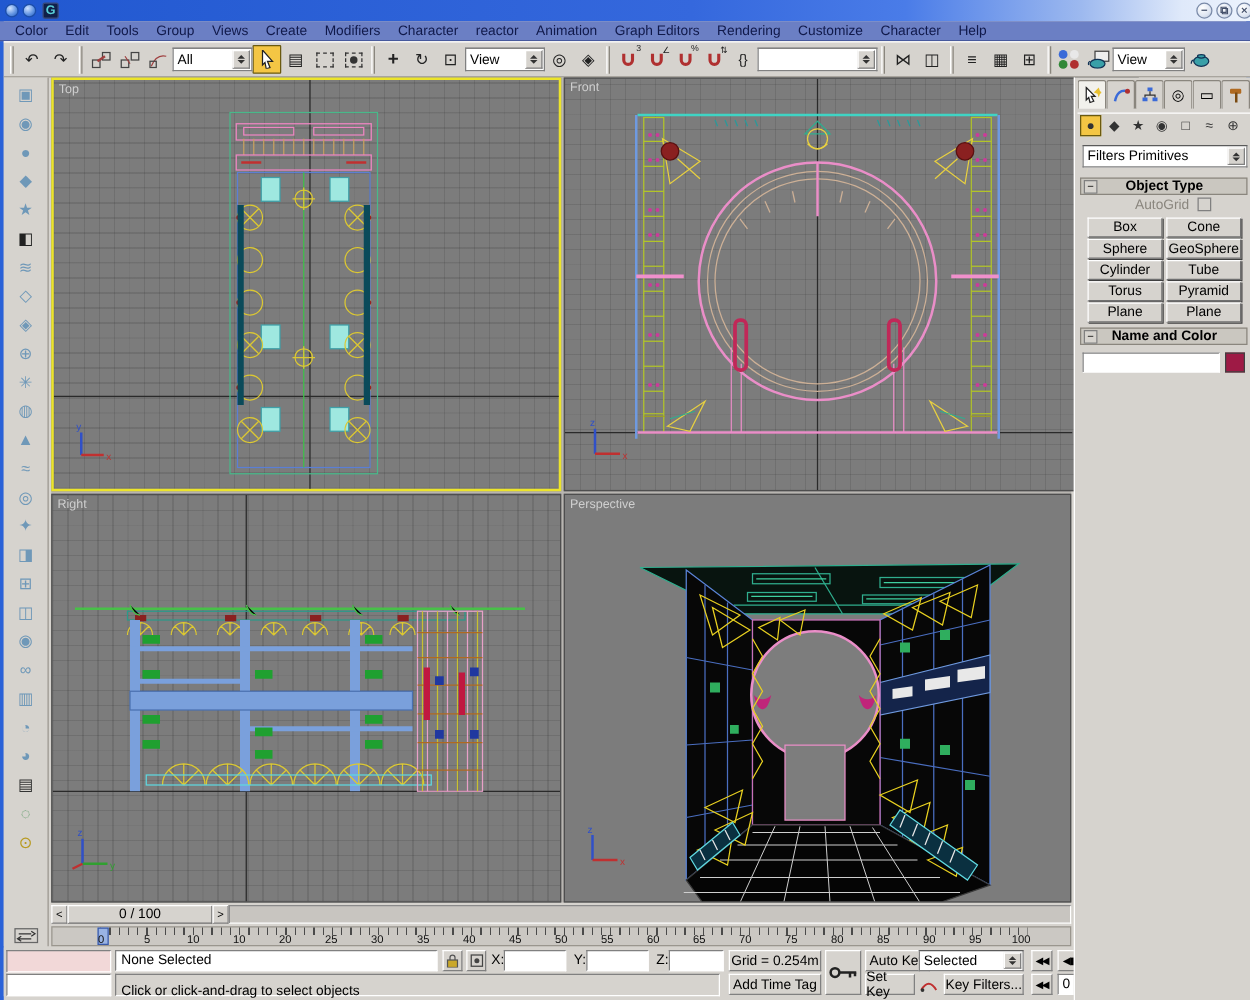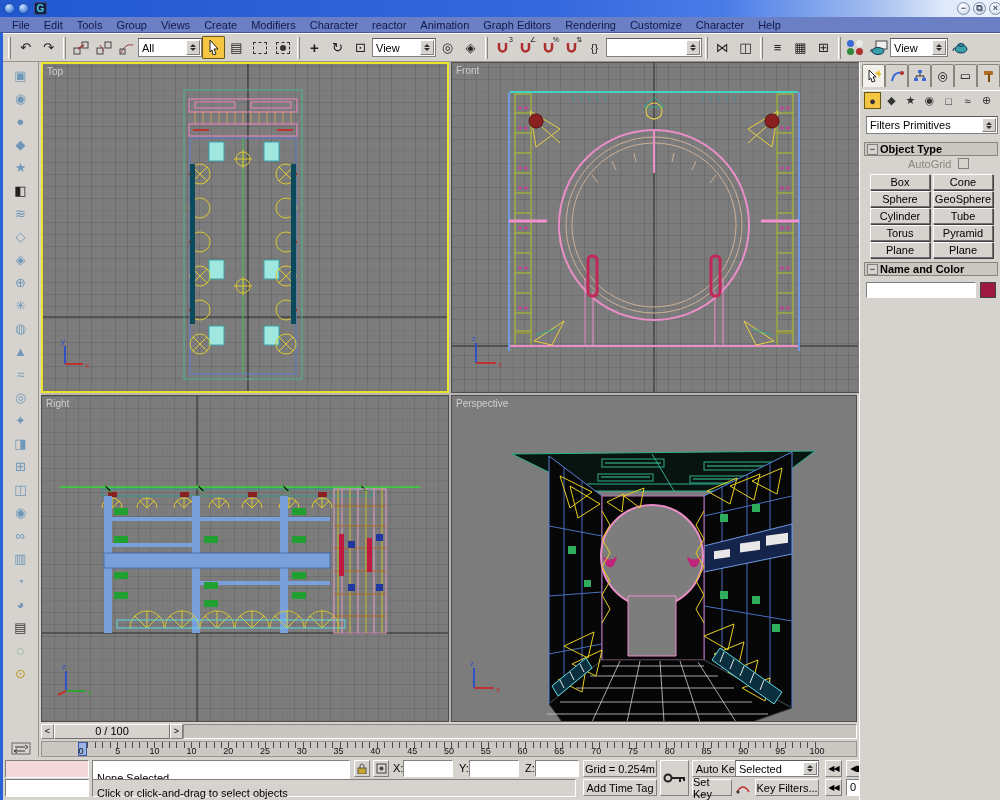--- a/index.html
+++ b/index.html
@@ -81,21 +81,21 @@
   #mce-icon { position:absolute; left:8px; top:741px; width:22px; height:15px; }
 
   
   #statusbar { position:absolute; left:0; top:758px; width:1000px; height:42px; background:#d6d3ce; }
   .sunken { background:#fff; border:1px solid #808080; border-bottom-color:#fff; border-right-color:#fff; }
   .raised { background:#d6d3ce; border:1px solid #fff; border-right-color:#808080; border-bottom-color:#808080; }
   .sb { position:absolute; font-size:11px; }
   .sb-btn { display:flex; align-items:center; justify-content:center; font-size:11px; }
   #listener-pink { left:2px; top:2px; width:84px; height:18px; background:#f2d8d8; border:1px solid #808080; border-bottom-color:#fff; border-right-color:#fff; }
   #listener-white { left:2px; top:21px; width:84px; height:18px; }
-  #sel-field { left:89px; top:2px; width:258px; height:17px; padding:11px 4px; background:#fff; }
+  #sel-field { left:89px; top:2px; width:258px; height:17px; padding:1px 4px; background:#fff; }
   #prompt-field { left:89px; top:21px; width:484px; height:18px; padding:7px 4px; background:#d6d3ce;
     border:1px solid #808080; border-bottom-color:#fff; border-right-color:#fff; }
   .coordlbl { top:4px; font-size:11px; }
   .coordfld { top:2px; height:17px; width:50px; }
   .pb { width:17px; height:17px; font-size:8px; letter-spacing:-1px; }
   .nav { width:17px; height:17px; }
 
   
   #cmdpanel { position:absolute; left:856px; top:62px; width:144px; height:738px; background:#d6d3ce;
     border-left:1px solid #fff; }
@@ -104,21 +104,21 @@
     display:flex; align-items:center; justify-content:center; border-radius:2px 2px 0 0; }
   .cp-tab.active { background:#f2f1ec; }
   #cp-subrow { position:absolute; left:2px; top:28px; width:138px; height:20px; border-top:1px solid #fff;
     display:flex; align-items:center; gap:2px; padding-left:2px; }
   .cp-sub { width:17px; height:17px; display:flex; align-items:center; justify-content:center; font-size:11px; color:#333; }
   .cp-sub.active { background:#f4c644; border:1px solid #6a5a10; }
   .rollout { position:absolute; left:4px; width:134px; height:14px; background:#cac7c0;
     border:1px solid #8a867e; display:flex; align-items:center; font-weight:bold; font-size:11px; }
   .rollout .minus { width:11px; height:11px; border:1px solid #808080; background:#d6d3ce; font-weight:normal;
     font-size:9px; line-height:9px; text-align:center; margin:0 2px; }
-  .rollout .rtitle { flex:1; text-align:left; margin-right:14px; }
+  .rollout .rtitle { flex:1; text-align:center; margin-right:14px; }
   .objbtn { position:absolute; width:60px; height:16px; background:#d6d3ce; border:1px solid #fff;
     border-right-color:#707070; border-bottom-color:#707070; box-shadow:1px 1px 0 #404040;
     font-size:11px; text-align:center; line-height:14px; }
   #autogrid-lbl { position:absolute; left:48px; top:96px; color:#8a867e; font-size:11px; }
   #autogrid-cb { position:absolute; left:98px; top:96px; width:11px; height:11px; background:#d6d3ce; border:1px solid #808080; }
   #name-field { left:6px; width:110px; height:16px; position:absolute; }
   #colorSwatch { position:absolute; width:16px; height:16px; border:1px solid #404040; }
 </style>
 </head>
 <body>
@@ -130,21 +130,21 @@
     <span class="tb-circle"></span>
     <span id="maxicon">G</span>
     <span id="titlebtns">
       <span class="winbtn">−</span>
       <span class="winbtn">⧉</span>
       <span class="winbtn">×</span>
     </span>
   </div>
 
   <div id="menubar">
-    <span class="menu-item">File</span>
+    <span class="menu-item">Color</span>
     <span class="menu-item">Edit</span>
     <span class="menu-item">Tools</span>
     <span class="menu-item">Group</span>
     <span class="menu-item">Views</span>
     <span class="menu-item">Create</span>
     <span class="menu-item">Modifiers</span>
     <span class="menu-item">Character</span>
     <span class="menu-item">reactor</span>
     <span class="menu-item">Animation</span>
     <span class="menu-item">Graph Editors</span>

